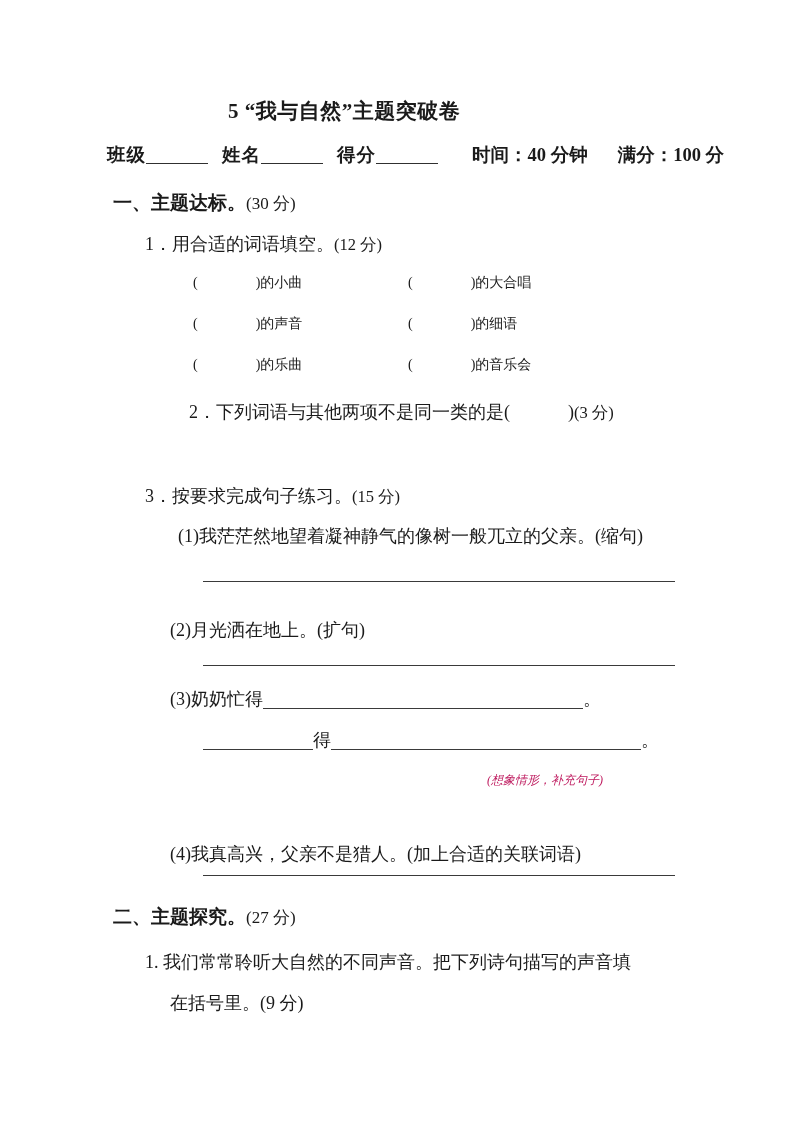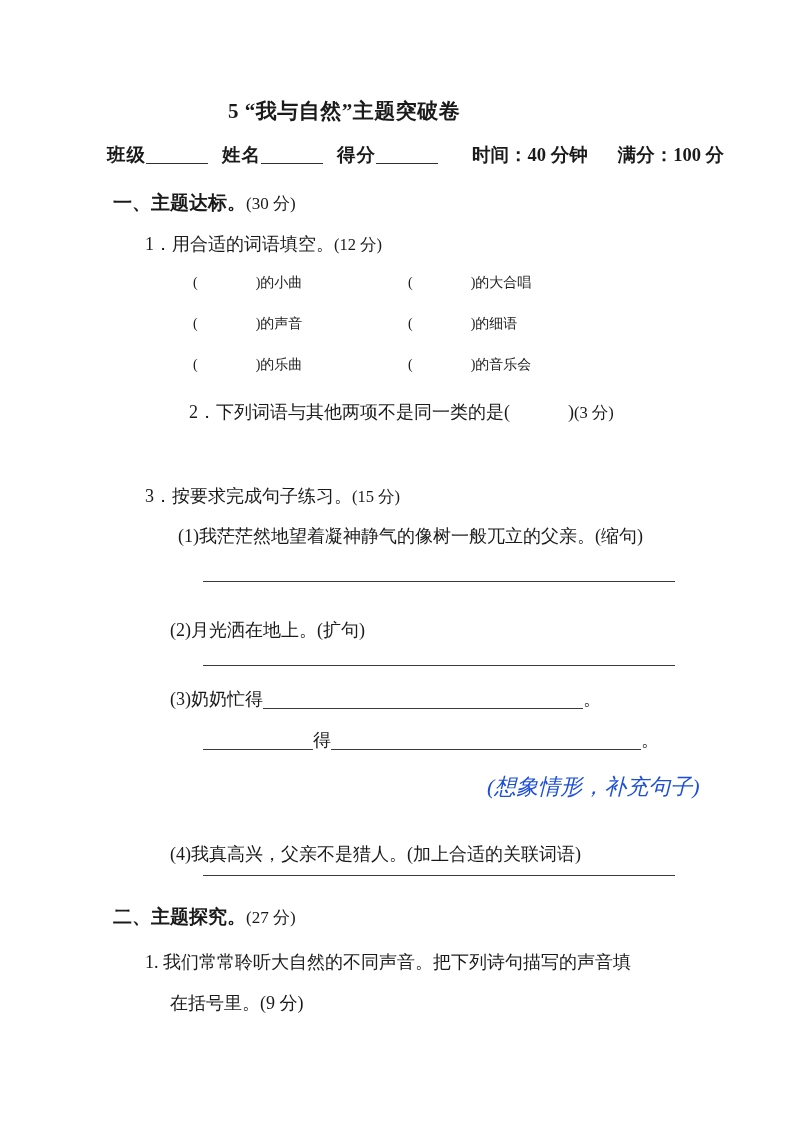--- a/index.html
+++ b/index.html
@@ -122,23 +122,23 @@
   }
   .u-long {
     display: inline-block;
     border-bottom: 1.3px solid #3a3a3a;
     vertical-align: -4px;
   }
 
   
   .hint {
     position: absolute;
-    font-size: 22px;
+    font-size: 12px;
     font-style: italic;
-    color: #1d4ed8;
+    color: #be185d;
     white-space: nowrap;
   }
 
   .q-wrap {
     position: absolute;
     font-size: 18px;
     line-height: 41px;
   }
   .q-wrap .l2 { display: block; padding-left: 25px; }
 </style>

